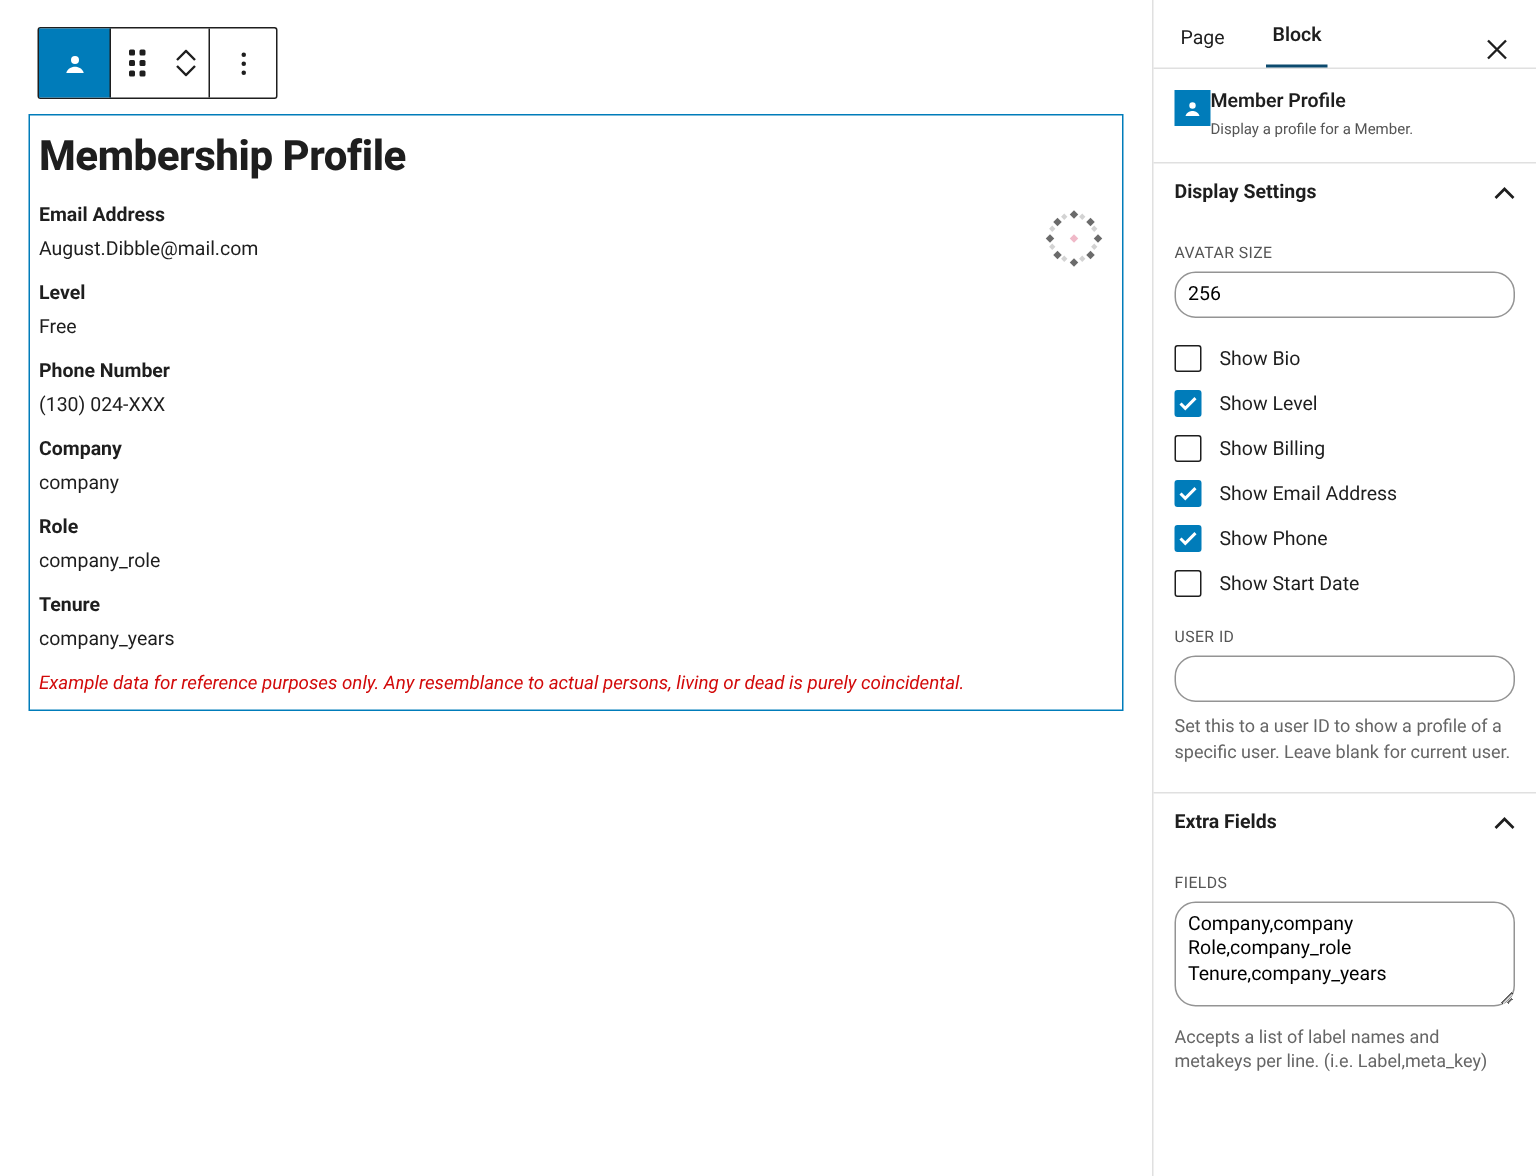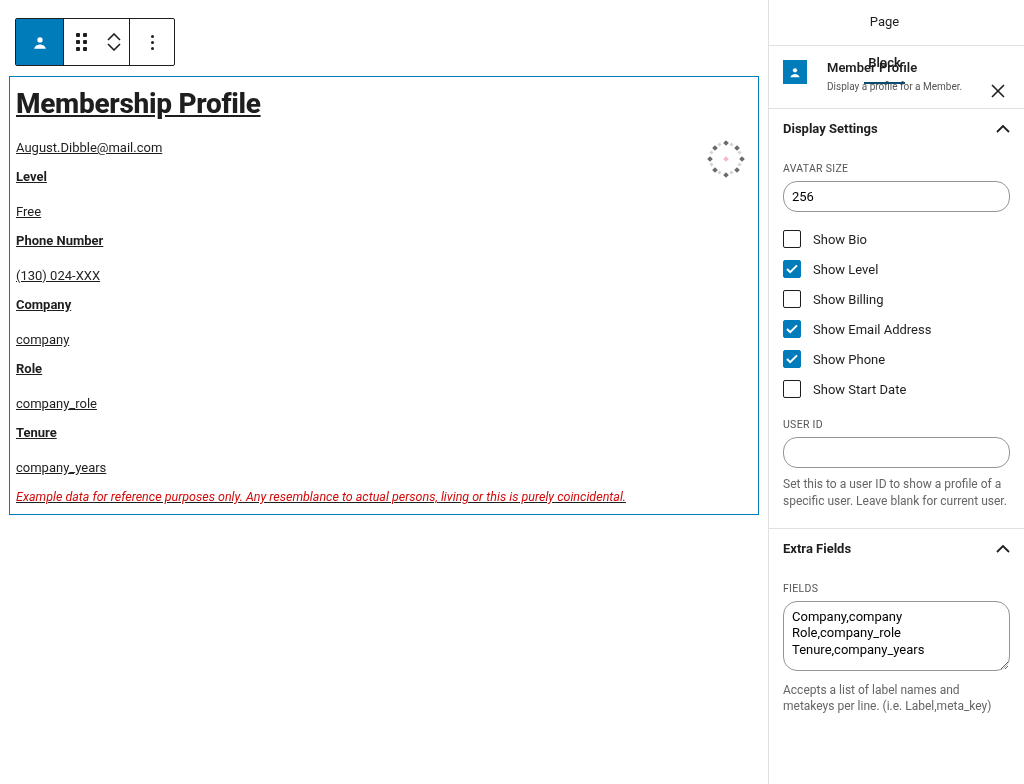--- a/index.html
+++ b/index.html
@@ -1,18 +1,18 @@
 <!DOCTYPE html>
 <html><head>
 <meta charset="utf-8">
 <style>
   * { box-sizing: border-box; }
   html, body { margin:0; padding:0; font-family: -apple-system, BlinkMacSystemFont, "Segoe UI", Roboto, Helvetica, Arial, sans-serif; font-size:13px; color:#1e1e1e; background:#fff; }
   .app { display:flex; width:1024px; height:784px; }
-  .main { flex:1 1 auto; padding:14px 9px; position:relative;text-decoration:underline; }
+  .main { flex:1 1 auto; padding:14px 19px; position:relative; }
   .sidebar { width:256px; flex:0 0 256px; border-left:1px solid #e0e0e0; display:flex; flex-direction:column; }
 
   
   .toolbar { display:inline-flex; border:1px solid #1e1e1e; border-radius:2px; height:48px; margin:4px 0 10px 6px; background:#fff; }
   .toolbar .cell { display:flex; align-items:center; justify-content:center; border-right:1px solid #1e1e1e; }
   .toolbar .cell:last-child { border-right:none; }
   .toolbar .cell.icon { width:48px; }
   .toolbar .cell.small { width:48px; }
   .toolbar .cell.narrow { width:44px; }
   .toolbar .blue { background:#007cba; }
@@ -20,32 +20,32 @@
   .drag-dots { display:grid; grid-template-columns:repeat(2,4px); grid-template-rows:repeat(3,4px); gap:3px; }
   .drag-dots span { width:4px; height:4px; background:#1e1e1e; border-radius:1px; }
   .chevrons { display:flex; flex-direction:column; gap:2px; align-items:center; }
   .more-dots { display:flex; flex-direction:column; gap:3px; }
   .more-dots span { width:3px; height:3px; background:#1e1e1e; border-radius:50%; }
 
   
   .block { border:1px solid #007cba; padding:6px 6px 10px 6px; position:relative; }
   .block h1 { font-size:28px; font-weight:800; margin:4px 0 16px 0; letter-spacing:-0.3px; }
   .field-label { font-weight:700; margin-top:14px; }
-  .field-value { margin-top:20px; }
+  .field-value { margin-top:8px; }
   .disclaimer { color:#d20a0a; font-style:italic; margin-top:14px; font-size:12.5px; }
   .avatar-placeholder { position:absolute; top:60px; right:8px; width:48px; height:48px; }
 
   
-  .tabs { display:flex; align-items:center; height:46px; padding:0 14px; border-bottom:1px solid #e0e0e0; position:relative;flex-direction:column; }
+  .tabs { display:flex; align-items:flex-end; height:46px; padding:0 14px; border-bottom:1px solid #e0e0e0; position:relative; }
   .tabs .tab { font-size:13px; color:#1e1e1e; padding:14px 4px 12px 4px; margin-right:24px; cursor:pointer; }
   .tabs .tab.active { font-weight:600; border-bottom:2px solid #0c4a6e; }
   .tabs .close { margin-left:auto; width:24px; height:24px; display:flex; align-items:center; justify-content:center; cursor:pointer; }
 
   .panel-section { border-bottom:1px solid #e0e0e0; }
-  .block-header { display:flex; gap:20px; padding:14px 14px 16px 14px; }
+  .block-header { display:flex; gap:0; padding:14px 14px 16px 14px; }
   .block-header .icon-box { width:24px; height:24px; background:#007cba; display:flex; align-items:center; justify-content:center; flex:0 0 24px; }
   .block-header .title { font-weight:600; font-size:13px; }
   .block-header .desc { color:#555; font-size:10px; margin-top:6px; }
 
   .section-title-row { display:flex; align-items:center; padding:12px 14px; cursor:pointer; }
   .section-title-row .title { font-weight:700; font-size:13px; flex:1; }
   .section-body { padding:0 14px 18px 14px; }
 
   .chk-row { display:flex; align-items:center; gap:12px; padding:6px 0; }
   .chk { width:18px; height:18px; border:1.5px solid #1e1e1e; border-radius:2px; flex:0 0 18px; display:flex; align-items:center; justify-content:center; background:#fff; cursor:pointer; }
@@ -124,33 +124,34 @@
             <rect x="16" y="34" width="3" height="3" transform="rotate(45 17.5 35.5)"></rect>
             <rect x="8" y="26" width="3" height="3" transform="rotate(45 9.5 27.5)"></rect>
             <rect x="8" y="14" width="3" height="3" transform="rotate(45 9.5 15.5)"></rect>
             <rect x="16" y="6" width="3" height="3" transform="rotate(45 17.5 7.5)"></rect>
           </g>
           <rect x="22" y="20" width="4" height="4" fill="#f0b9c8" transform="rotate(45 24 22)"></rect>
         </svg>
       </div>
       <h1>Membership Profile</h1>
       <div id="preview-fields">
+          <div class="field-label">Email Address</div>
           <div class="field-value">August.Dibble@mail.com</div>
           <div class="field-label">Level</div>
           <div class="field-value">Free</div>
           <div class="field-label">Phone Number</div>
           <div class="field-value">(130) 024-XXX</div>
           <div class="field-label">Company</div>
           <div class="field-value">company</div>
           <div class="field-label">Role</div>
           <div class="field-value">company_role</div>
           <div class="field-label">Tenure</div>
           <div class="field-value">company_years</div>
         </div>
-      <div class="disclaimer">Example data for reference purposes only. Any resemblance to actual persons, living or this is purely coincidental.</div>
+      <div class="disclaimer">Example data for reference purposes only. Any resemblance to actual persons, living or dead is purely coincidental.</div>
     </div>
   </div>
 
   <div class="sidebar">
     <div class="tabs">
       <div class="tab">Page</div>
       <div class="tab active">Block</div>
       <div class="close">
         <svg width="14" height="14" viewBox="0 0 14 14">
             <path d="M1 1l12 12M13 1L1 13" stroke="#1e1e1e" stroke-width="1.6"></path>

